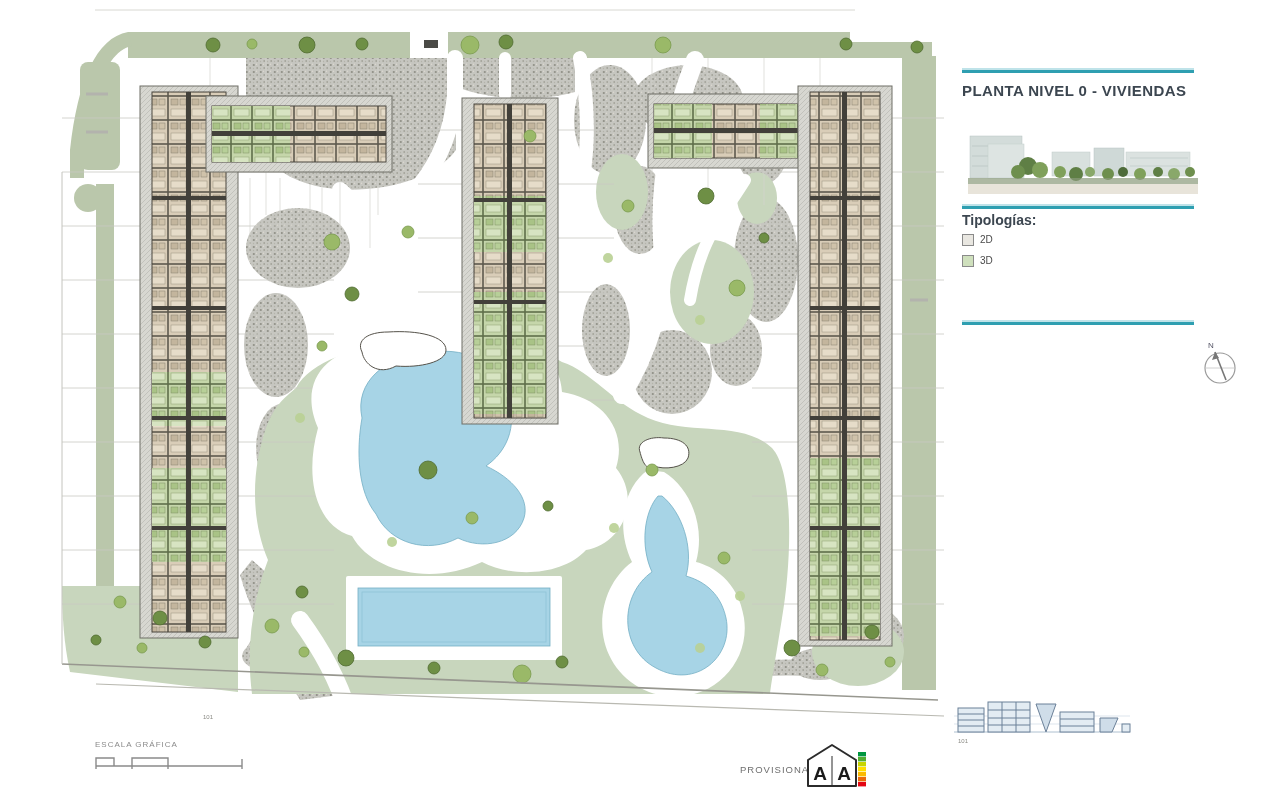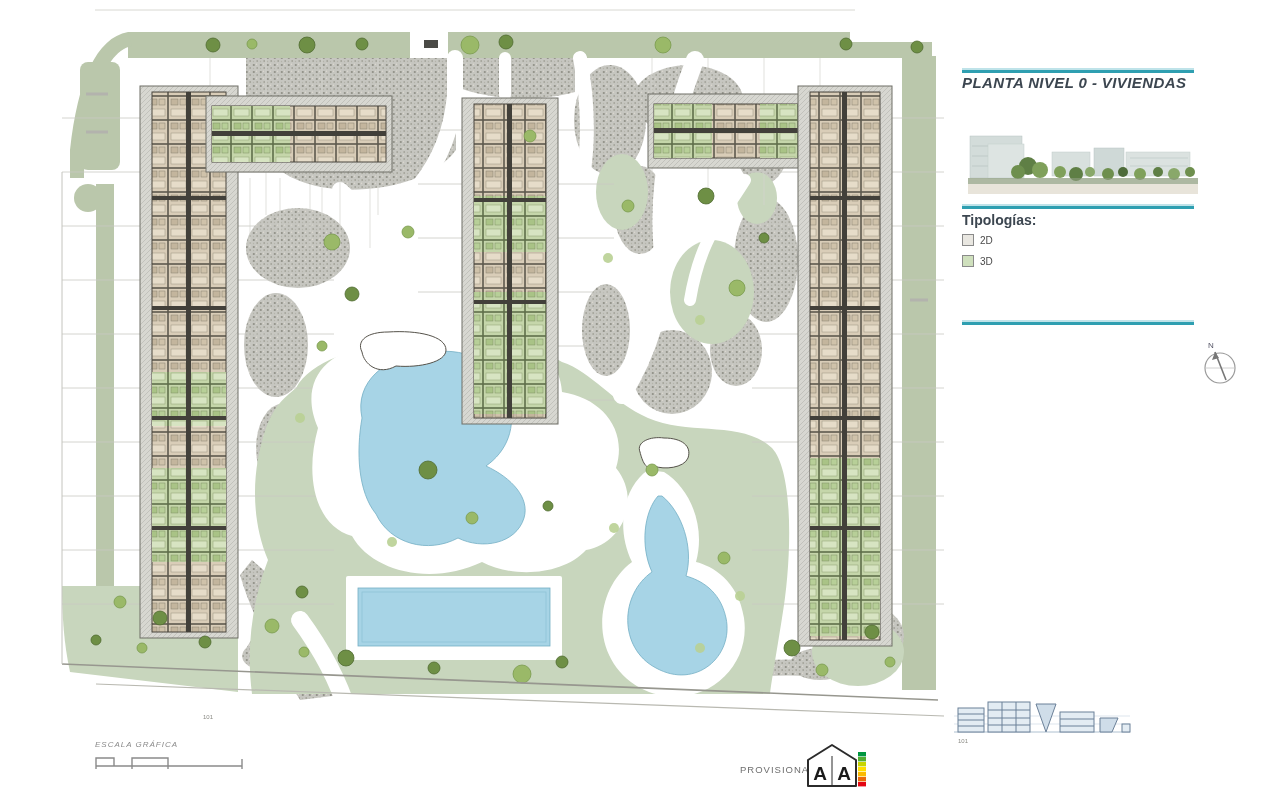--- a/index.html
+++ b/index.html
@@ -5,21 +5,21 @@
   html,body{margin:0;padding:0;background:#ffffff;}
   .page{position:relative;width:1280px;height:800px;background:#ffffff;overflow:hidden;
         font-family:"Liberation Sans", sans-serif;}
   svg{display:block;}
   .abs{position:absolute;}
 
   
   .rule{height:3px;background:#2f9fb1;border-top:2px solid #bfe3e9;}
   .sb-title{font-size:15px;font-weight:bold;color:#3c4650;letter-spacing:.4px;}
   .sb-legend-title{font-size:14px;font-weight:bold;color:#3c4650;text-align:center;}
-  .legend-row{display:flex;align-items:center;gap:6px;margin-bottom:9px;}
+  .legend-row{display:flex;align-items:flex-start;gap:6px;margin-bottom:9px;}
   .legend-label{font-size:10px;color:#4a4a4a;}
 
   
   .scale-label{font-size:8px;color:#8a8a8a;letter-spacing:1px;}
   .provisional{font-size:9.5px;color:#6e6e6e;letter-spacing:1px;}
   .tiny-cap{font-size:6px;color:#8a8a84;}
 
   
   .td{fill:#6e8f45;stroke:#4f6b30;stroke-width:.8;}
   .tl{fill:#9ab968;stroke:#7a9a4e;stroke-width:.8;}
@@ -291,21 +291,21 @@
     <g>
       <line x1="62" y1="664" x2="938" y2="700" stroke="#97978f" stroke-width="1.6"></line>
       <line x1="96" y1="684" x2="944" y2="716" stroke="#b9b9b1" stroke-width="1.2"></line>
       <line x1="62" y1="172" x2="62" y2="664" stroke="#c4c4be" stroke-width="1"></line>
     </g>
 
     <text x="203" y="719" font-size="6" fill="#8a8a84">101</text>
   </svg>
 
   <div class="abs rule" style="left:962px;top:68px;width:232px;"></div>
-  <div class="abs sb-title" style="left:962px;top:74px;font-style:italic;">PLANTA NIVEL 0 - VIVIENDAS</div>
+  <div class="abs sb-title" style="left:962px;top:82px;">PLANTA NIVEL 0 - VIVIENDAS</div>
 
   <svg class="abs" style="left:968px;top:122px;" width="230" height="72" viewBox="0 0 230 72">
     <rect width="230" height="72" fill="#ffffff"></rect>
     <rect x="2" y="14" width="52" height="42" fill="#d3dcda" stroke="#b8c4c2" stroke-width="0.5"></rect>
     <line x1="4" y1="24" x2="52" y2="24" stroke="#bfcac8"></line>
       <line x1="4" y1="34" x2="52" y2="34" stroke="#bfcac8"></line>
     <line x1="4" y1="44" x2="52" y2="44" stroke="#bfcac8"></line>
     <rect x="20" y="22" width="36" height="34" fill="#dde4e2" stroke="#c3cecc" stroke-width="0.5"></rect>
     <rect x="84" y="30" width="38" height="24" fill="#d8e0de" stroke="#c0cbc9" stroke-width="0.5"></rect>
     <rect x="126" y="26" width="30" height="28" fill="#cfd9d7" stroke="#b8c4c2" stroke-width="0.5"></rect>
@@ -374,21 +374,21 @@
       <polygon points="84,12 104,12 94,40" fill="#cfdde9"></polygon>
       <rect x="108" y="20" width="34" height="20"></rect>
       <line x1="108" y1="27" x2="142" y2="27"></line>
         <line x1="108" y1="34" x2="142" y2="34"></line>
       <polygon points="148,26 166,26 160,40 148,40" fill="#cfdde9"></polygon>
       <rect x="170" y="32" width="8" height="8"></rect>
     </g>
   </svg>
   <div class="abs tiny-cap" style="left:958px;top:738px;">101</div>
 
-  <div class="abs scale-label" style="left:95px;top:740px;font-style:italic;">ESCALA GRÁFICA</div>
+  <div class="abs scale-label" style="left:95px;top:740px;">ESCALA GRÁFICA</div>
   <svg class="abs" style="left:92px;top:752px;" width="160" height="22" viewBox="0 0 160 22">
     <g stroke="#8a8a8a" stroke-width="1.4" fill="none">
       <path d="M4,14 V6 H22 V14"></path>
       <path d="M40,14 V6 H76 V14"></path>
       <line x1="4" y1="14" x2="150" y2="14"></line>
       <line x1="150" y1="14" x2="150" y2="7"></line>
       <line x1="4" y1="14" x2="4" y2="17"></line>
         <line x1="40" y1="14" x2="40" y2="17"></line>
       <line x1="76" y1="14" x2="76" y2="17"></line>
         <line x1="150" y1="14" x2="150" y2="17"></line>

